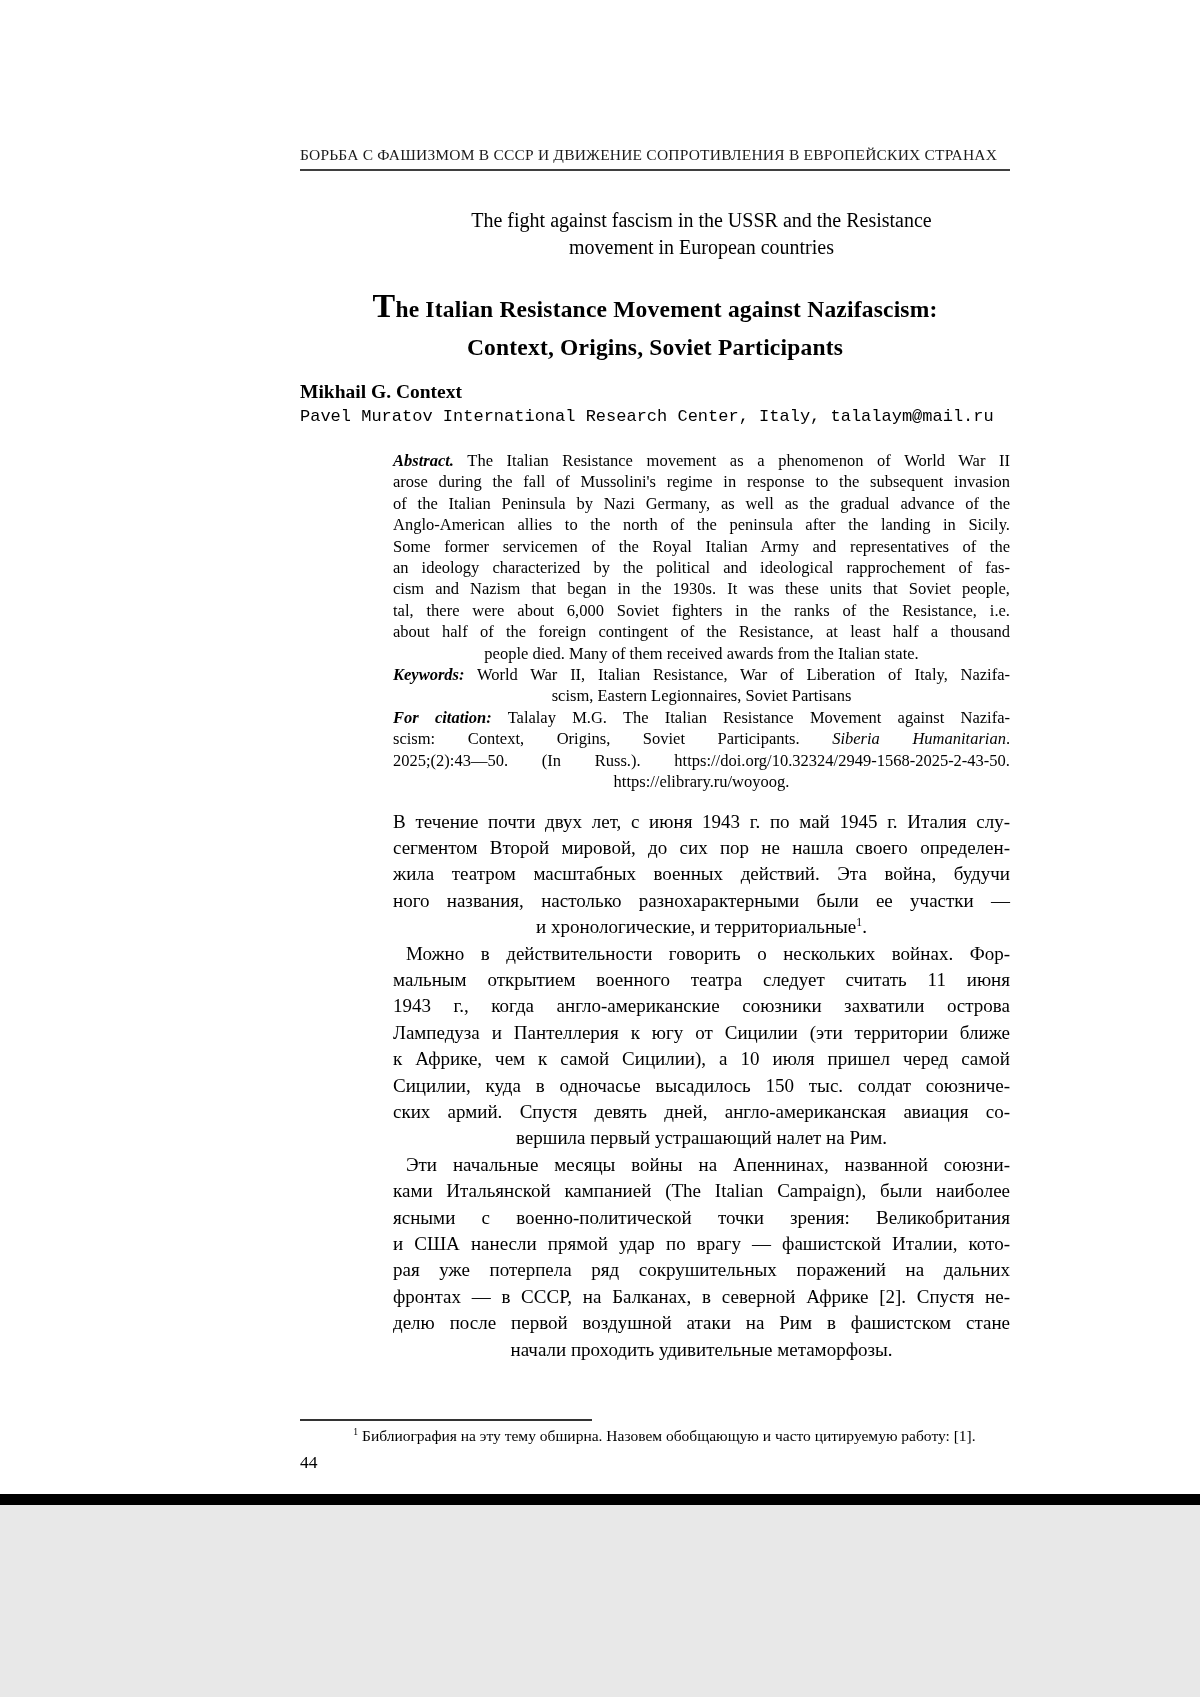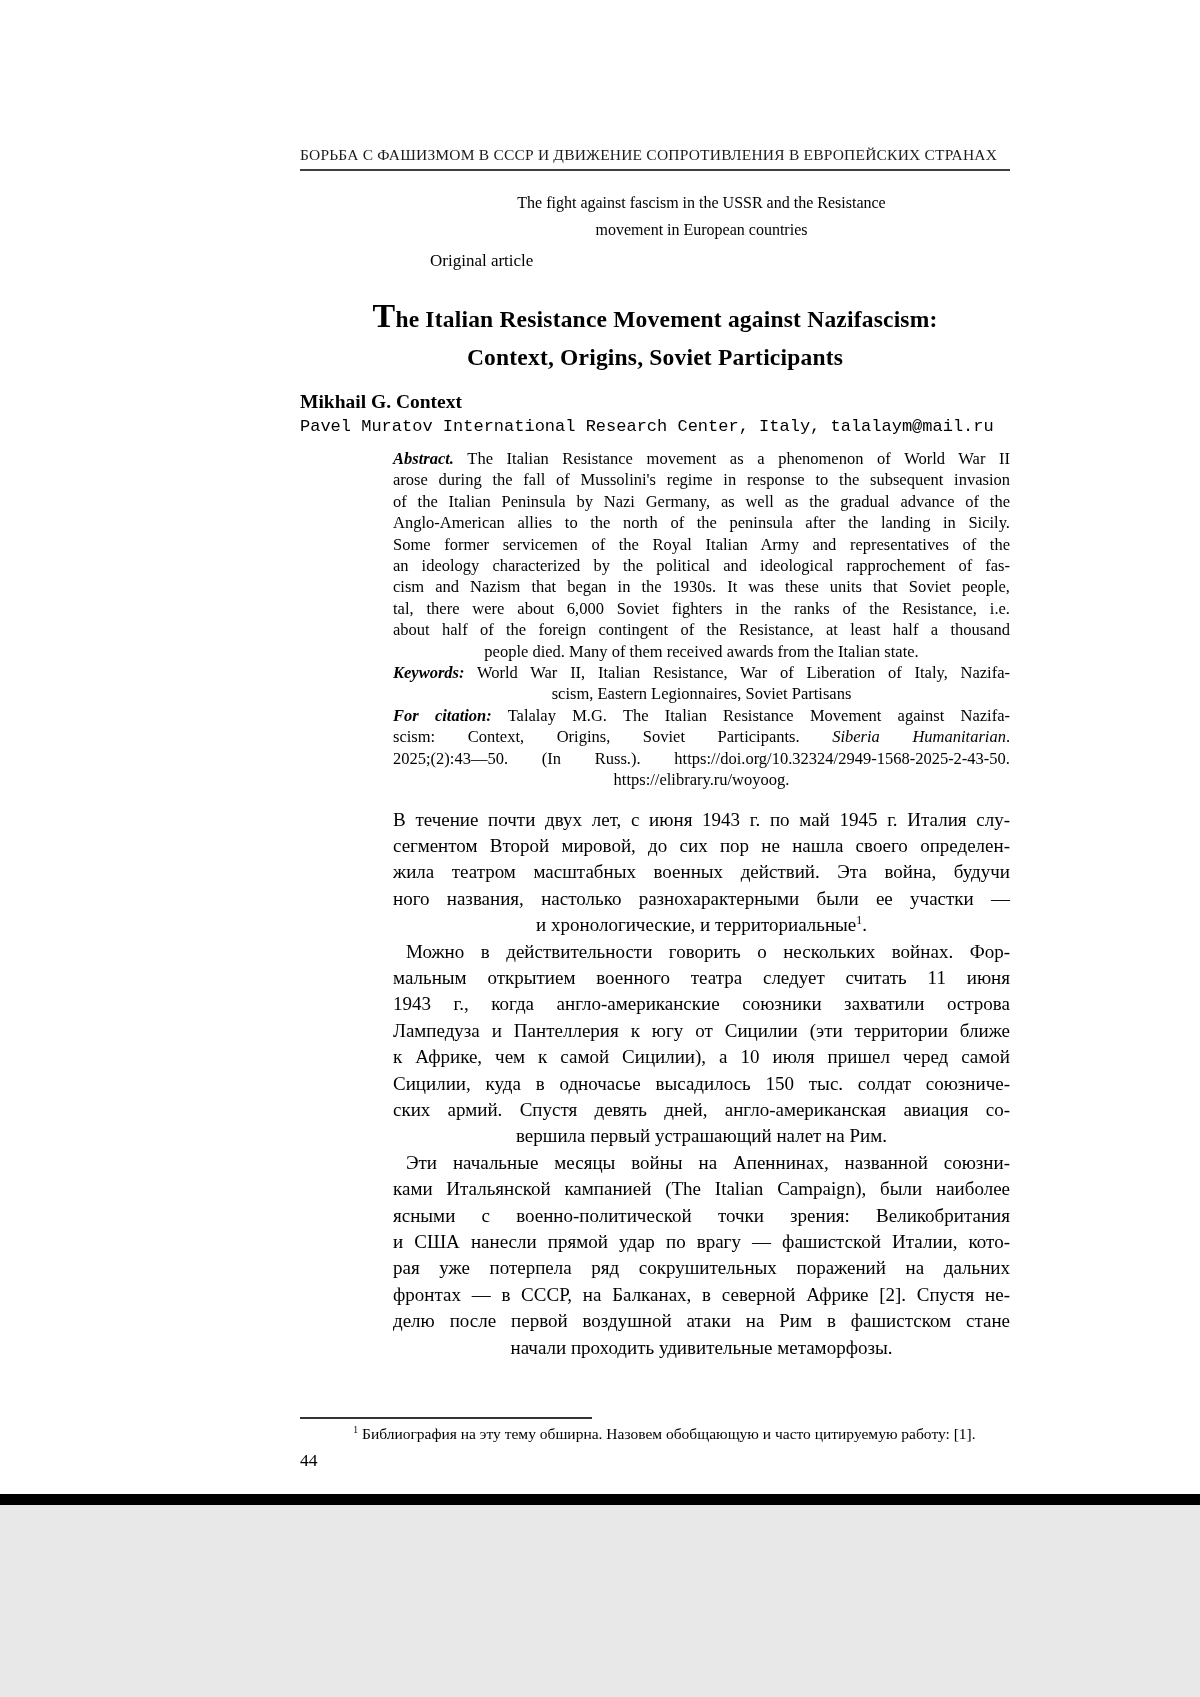--- a/index.html
+++ b/index.html
@@ -17,32 +17,32 @@
   .running-head {
     font-size:15.5px; line-height:17px; letter-spacing:0.2px;
     color:#1c1c1c;
     padding-bottom:6px;
     border-bottom:2px solid #3f3f3f;
     white-space:nowrap;
   }
 
   .indent-block { margin-left:93px; width:617px; }
 
-  .section-title { margin-top:18px; font-size:16px; line-height:27px; }
+  .section-title { margin-top:36px; font-size:20px; line-height:27px; }
   .section-title .line { text-align:center; }
 
   .article-type { margin-top:7px; margin-left:130px; font-size:17px; line-height:21px; }
 
   .article-title { margin-top:26px; font-size:23.5px; font-weight:bold; line-height:38px; letter-spacing:0.2px; }
   .article-title .line:first-child::first-letter { font-size:34px; }
 
   .author-name { margin-top:14px; font-size:19.5px; line-height:24px; font-weight:bold; }
   .affiliation { margin-top:2px; font-size:17px; line-height:22px;font-family:Liberation Mono, monospace; }
 
-  .abstract-wrap { margin-top:10px; font-size:16.5px; line-height:21.4px; }
+  .abstract-wrap { margin-top:22px; font-size:16.5px; line-height:21.4px; }
   .body-text { margin-top:16px; font-size:19px; line-height:26.4px; }
 
   .line { text-align:center; }
   .line.j { text-align:justify; text-align-last:justify; }
   .para.indent .line:first-child { text-indent:13px; }
 
   sup { font-size:0.62em; vertical-align:super; line-height:0; }
 
   .footnote-rule { margin-top:56px; width:292px; height:0; border-top:2px solid #333; }
   .footnote { margin-top:5px; font-size:15.5px; line-height:19px; white-space:nowrap; }
@@ -57,21 +57,20 @@
 <div class="page">
   <div class="content">
 
     <div class="running-head">БОРЬБА С ФАШИЗМОМ В СССР И ДВИЖЕНИЕ СОПРОТИВЛЕНИЯ В ЕВРОПЕЙСКИХ СТРАНАХ</div>
 
     <div class="section-title indent-block">
         <div class="line">The fight against fascism in the USSR and the Resistance</div>
         <div class="line">movement in European countries</div>
       </div>
 
-    <div class="article-type">Original article</div>
 
     <div class="article-title">
         <div class="line">The Italian Resistance Movement against Nazifascism:</div>
         <div class="line">Context, Origins, Soviet Participants</div>
       </div>
 
     <div class="author-name">Mikhail G. Context</div>
 
     <div class="affiliation">Pavel Muratov International Research Center, Italy, talalaym@mail.ru</div>
 

